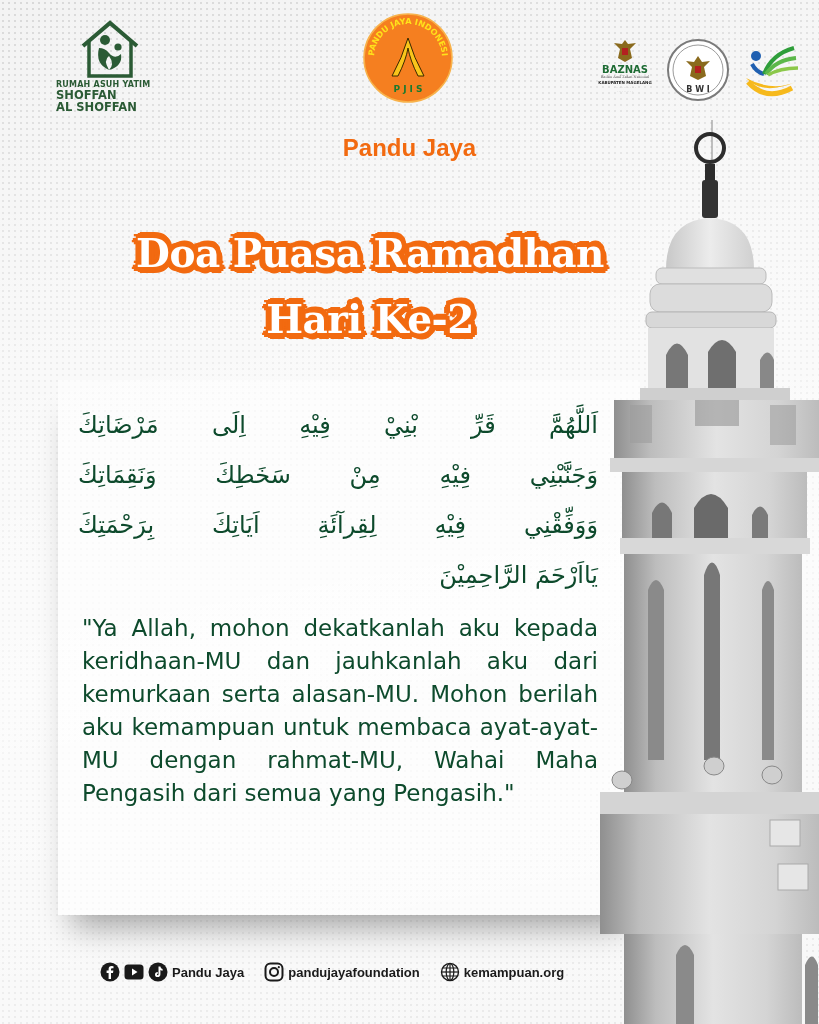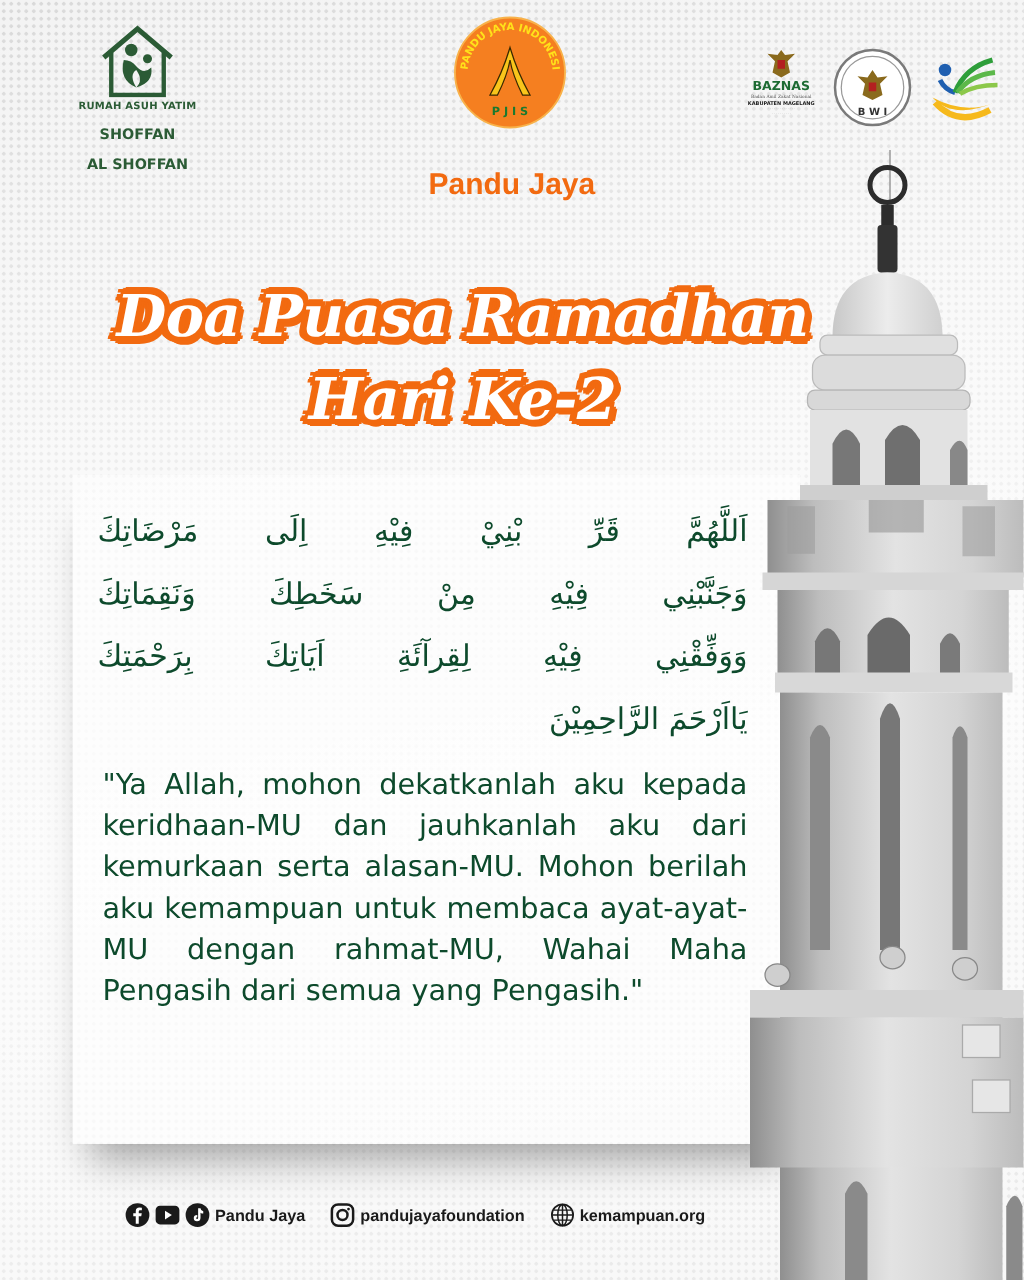--- a/index.html
+++ b/index.html
@@ -23,46 +23,46 @@
     position: absolute; left: 58px; top: 380px; width: 582px; height: 535px;
     background: rgba(255,255,255,0.55);
     box-shadow: 0 26px 30px -14px rgba(0,0,0,0.35);
   }
 
   
   .minaret { position: absolute; left: 600px; top: 120px; width: 219px; height: 904px; }
   .minaret svg { width: 100%; height: 100%; }
 
   
-  .logo-rumah { position: absolute; left: 56px; top: 20px; width: 108px; text-align: center; color: #2b5b35; }
+  .logo-rumah { position: absolute; left: 56px; top: 20px; width: 108px; color: #2b5b35; }
   .logo-rumah svg { width: 62px; height: 58px; display: block; margin: 0 auto; }
   .logo-rumah .l1 { font-family: "DejaVu Sans", sans-serif; font-size: 8px; font-weight: bold; letter-spacing: 0.2px; margin-top: 2px; }
-  .logo-rumah .l2 { font-family: "DejaVu Sans", sans-serif; font-size: 11.5px; font-weight: bold; line-height: 12px; margin-top: 12px; }
+  .logo-rumah .l2 { font-family: "DejaVu Sans", sans-serif; font-size: 11.5px; font-weight: bold; line-height: 12px; }
 
   .logo-pjis { position: absolute; left: 362px; top: 12px; width: 92px; height: 92px; }
 
   .logo-baznas { position: absolute; left: 594px; top: 38px; width: 62px; text-align: center; color: #1d6b33; }
   .logo-baznas svg { width: 26px; height: 26px; display: block; margin: 0 auto; }
   .logo-baznas .b1 { font-size: 10px; font-weight: bold; line-height: 11px; }
   .logo-baznas .b2 { font-size: 3.5px; color: #555; line-height: 5px; font-family: "DejaVu Serif", serif; }
   .logo-baznas .b3 { font-size: 4px; font-weight: bold; color: #222; line-height: 6px; }
   .logo-baznas .b4 { font-size: 2.5px; color: #666; line-height: 3.5px; }
 
   .logo-bwi { position: absolute; left: 666px; top: 38px; width: 64px; height: 64px; }
   .logo-kemenag { position: absolute; left: 742px; top: 42px; width: 58px; height: 58px; }
 
   .brand-title {
     position: absolute; left: 0; top: 134px; width: 819px; text-align: center;
     color: #f26a10; font-family: "Liberation Sans", sans-serif; font-weight: bold; font-size: 24px;
   }
 
   .headline {
     position: absolute; left: 60px; top: 220px; width: 620px; text-align: center;
-    font-family: "DejaVu Serif", serif; font-weight: bold; font-style: italic;
-    color: #ffffff; font-size: 46px; line-height: 66px; letter-spacing: -0.5px;
+    font-family: "DejaVu Serif", serif; font-weight: bold; 
+    color: #ffffff; font-size: 39px; line-height: 66px; letter-spacing: -0.5px;
     -webkit-text-stroke: 0px;
     text-shadow:
       3px 0 0 #f26a10, -3px 0 0 #f26a10, 0 3px 0 #f26a10, 0 -3px 0 #f26a10,
       2px 2px 0 #f26a10, -2px -2px 0 #f26a10, 2px -2px 0 #f26a10, -2px 2px 0 #f26a10,
       5px 0 0 #f26a10, -5px 0 0 #f26a10, 0 5px 0 #f26a10, 0 -5px 0 #f26a10,
       4px 4px 0 #f26a10, -4px -4px 0 #f26a10, 4px -4px 0 #f26a10, -4px 4px 0 #f26a10,
       6px 2px 0 #f26a10, -6px 2px 0 #f26a10, 2px 6px 0 #f26a10, 2px -6px 0 #f26a10;
   }
 
   .arabic {

